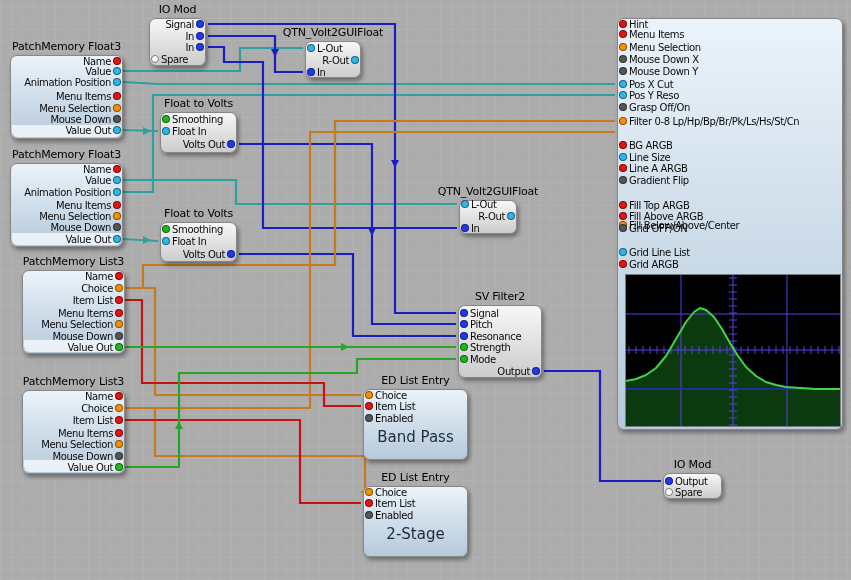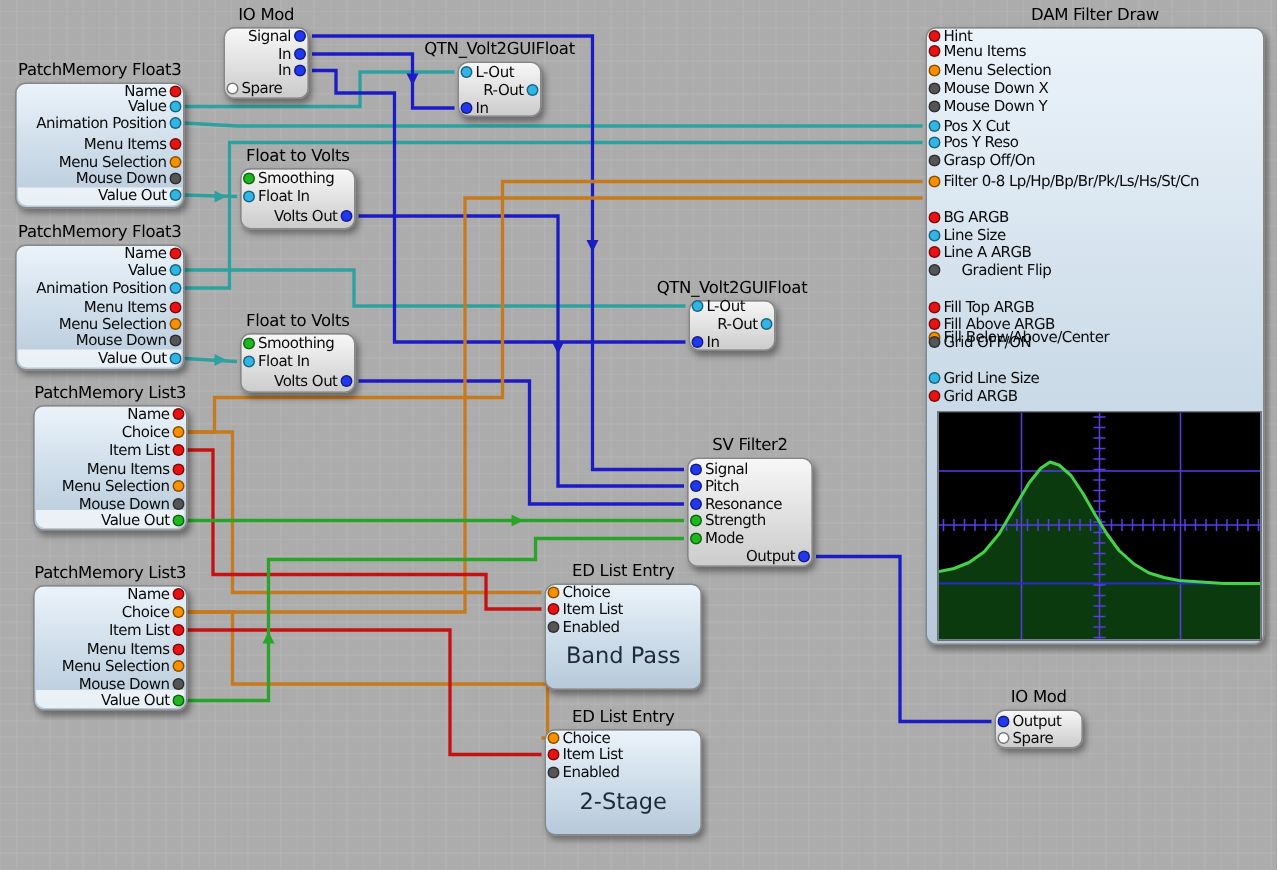--- a/index.html
+++ b/index.html
@@ -318,21 +318,20 @@
       <div class="prow" style="top: 11px;">
         <span class="pdot" style="background: rgb(232, 18, 18); left: 1px;"></span>
         <span class="plabel" style="left: 11px;">Item List</span>
       </div>
       <div class="prow" style="top: 23px;">
         <span class="pdot" style="background: rgb(85, 85, 85); left: 1px;"></span>
         <span class="plabel" style="left: 11px;">Enabled</span>
       </div>
       <div class="vlabel" style="top: 38px;">2-Stage</div>
     </div>
-    <div class="node-title" style="left: 610px; top: 3px;">DAM Filter Draw</div>
     <div class="node blue" style="left: 617px; top: 18px; width: 226px; height: 412px;">
       <div class="prow" style="top: 0px;">
         <span class="pdot" style="background: rgb(232, 18, 18); left: 1px;"></span>
         <span class="plabel" style="left: 11px;">Hint</span>
       </div>
       <div class="prow" style="top: 10px;">
         <span class="pdot" style="background: rgb(232, 18, 18); left: 1px;"></span>
         <span class="plabel" style="left: 11px;">Menu Items</span>
       </div>
       <div class="prow" style="top: 23px;">
@@ -370,41 +369,41 @@
       <div class="prow" style="top: 133px;">
         <span class="pdot" style="background: rgb(48, 182, 230); left: 1px;"></span>
         <span class="plabel" style="left: 11px;">Line Size</span>
       </div>
       <div class="prow" style="top: 144px;">
         <span class="pdot" style="background: rgb(232, 18, 18); left: 1px;"></span>
         <span class="plabel" style="left: 11px;">Line A ARGB</span>
       </div>
       <div class="prow" style="top: 156px;">
         <span class="pdot" style="background: rgb(85, 85, 85); left: 1px;"></span>
-        <span class="plabel" style="left: 11px; margin-left: 12px;">Gradient Flip</span>
+        <span class="plabel" style="left: 11px;">Gradient Flip</span>
       </div>
       <div class="prow" style="top: 168px; margin-top: 33px;">
         <span class="pdot" style="background: rgb(248, 144, 0); left: 1px;"></span>
         <span class="plabel" style="left: 11px;">Fill Below/Above/Center</span>
       </div>
       <div class="prow" style="top: 181px;">
         <span class="pdot" style="background: rgb(232, 18, 18); left: 1px;"></span>
         <span class="plabel" style="left: 11px;">Fill Top ARGB</span>
       </div>
       <div class="prow" style="top: 192px;">
         <span class="pdot" style="background: rgb(232, 18, 18); left: 1px;"></span>
         <span class="plabel" style="left: 11px;">Fill Above ARGB</span>
       </div>
       <div class="prow" style="top: 204px;">
         <span class="pdot" style="background: rgb(85, 85, 85); left: 1px;"></span>
         <span class="plabel" style="left: 11px;">Grid OFF/ON</span>
       </div>
       <div class="prow" style="top: 228px;">
         <span class="pdot" style="background: rgb(48, 182, 230); left: 1px;"></span>
-        <span class="plabel" style="left: 11px;">Grid Line Size</span>
+        <span class="plabel" style="left: 11px;">Grid Line List</span>
       </div>
       <div class="prow" style="top: 240px;">
         <span class="pdot" style="background: rgb(232, 18, 18); left: 1px;"></span>
         <span class="plabel" style="left: 11px;">Grid ARGB</span>
       </div>
       <svg width="214" height="151" class="display-svg" style="left: 7px; top: 255px;">
         <rect x="0" y="0" width="214" height="151" fill="#000000"></rect>
         <path d="M0,151 L0,106 L10,104 L20,100 L30,93 L40,81 L50,64 L60,47 L68,37 L74,33 L80,35 L88,42 L96,54 L104,68 L112,81 L120,92 L130,101 L140,107 L150,110 L160,112 L175,113 L190,114 L214,114 L214,151 Z" fill="#0B3A0E"></path>
         <line x1="55" y1="0" x2="55" y2="151" stroke="#5A3CE8" stroke-width="1"></line>
         <line x1="107" y1="0" x2="107" y2="151" stroke="#5A3CE8" stroke-width="1"></line>

